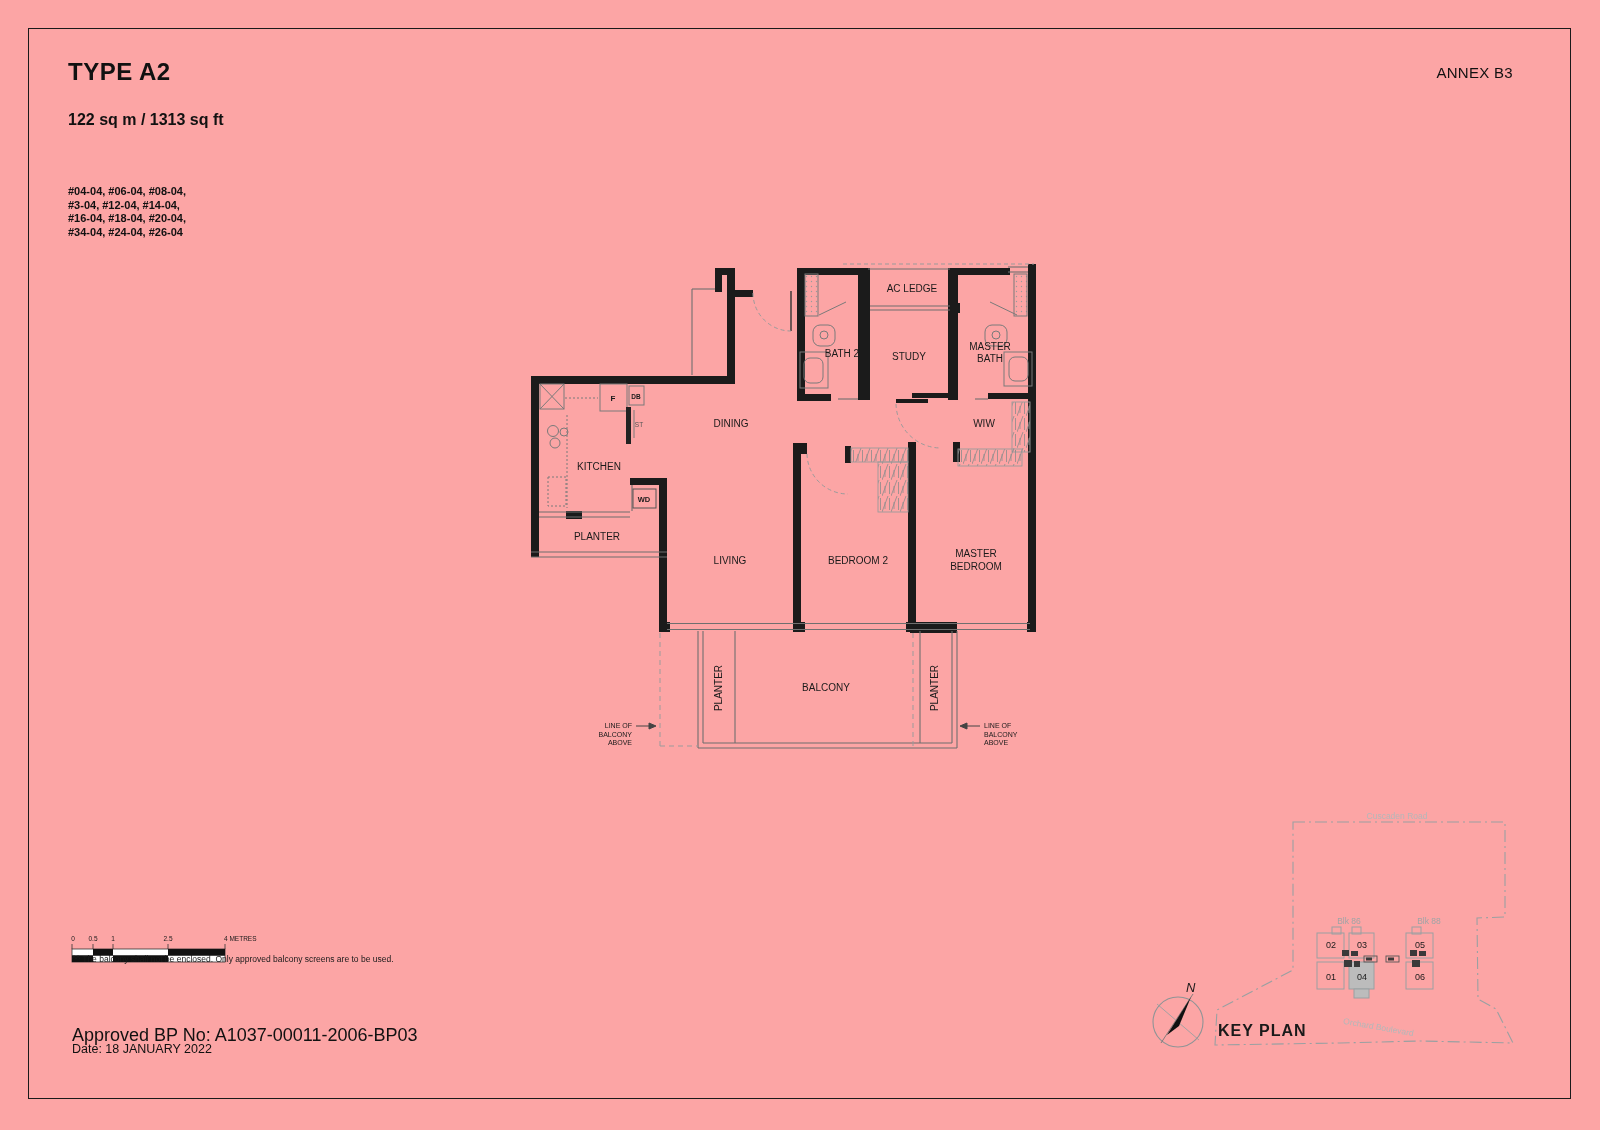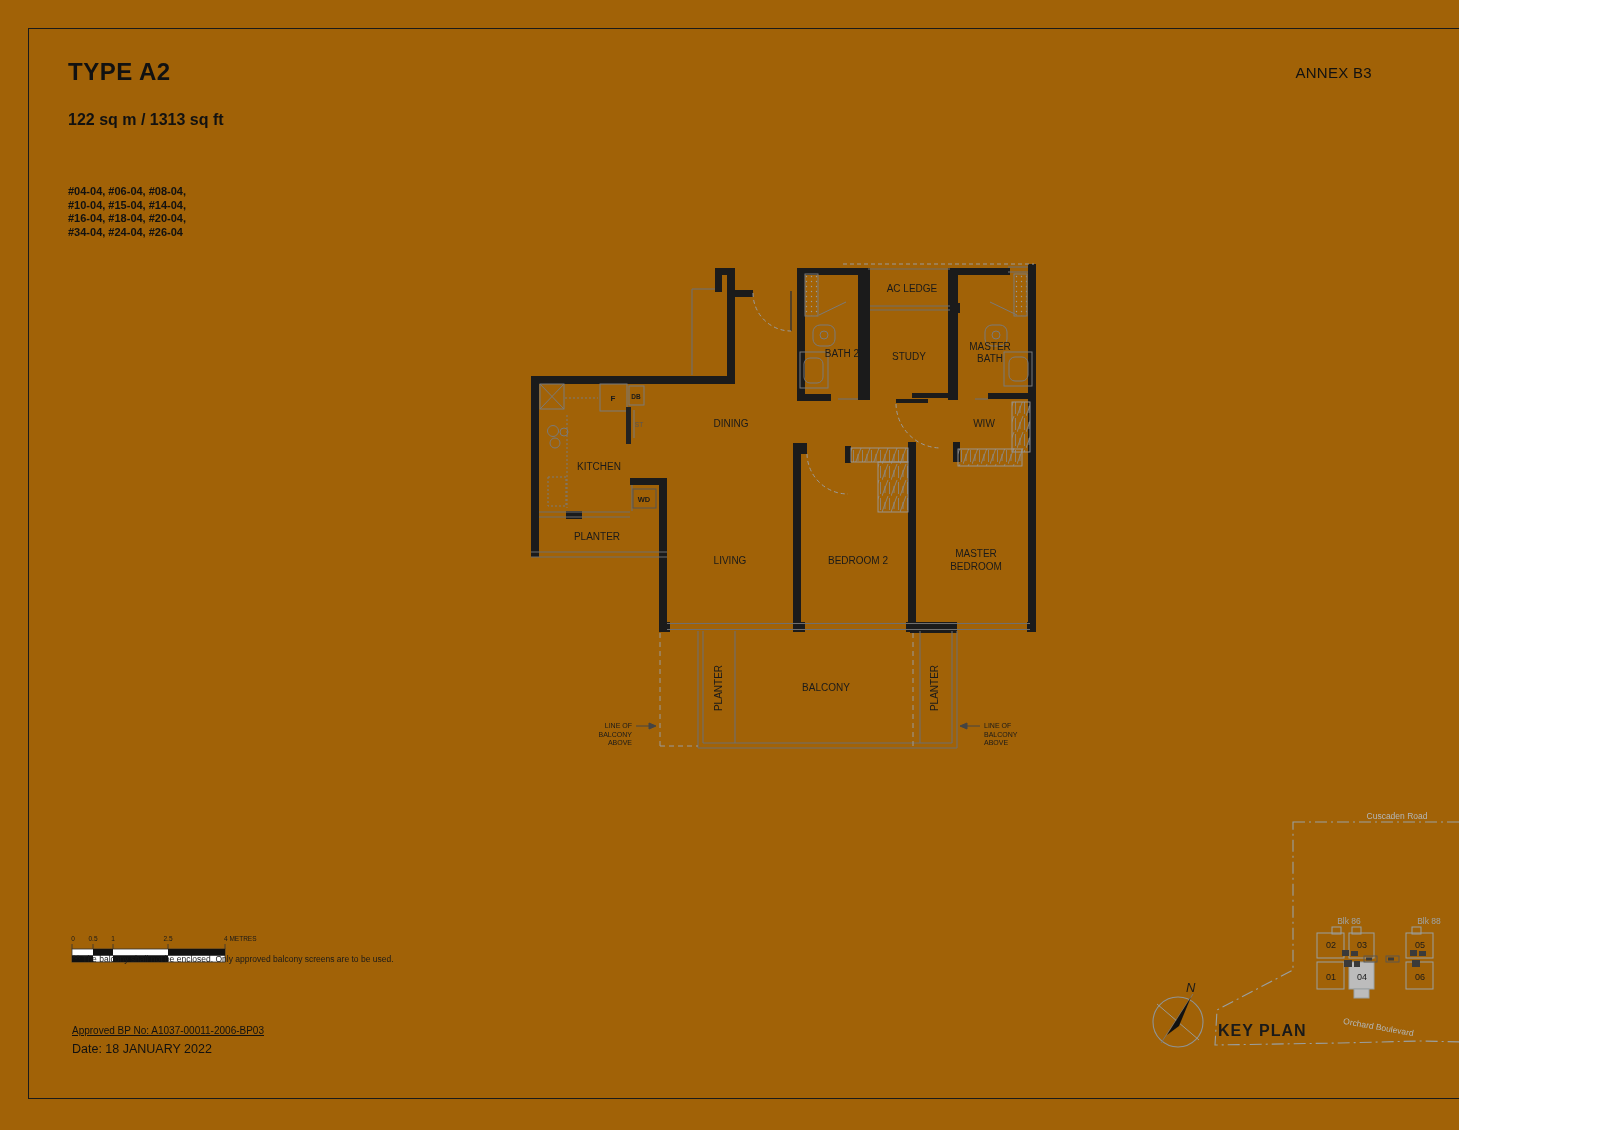--- a/index.html
+++ b/index.html
@@ -1,46 +1,46 @@
 <!DOCTYPE html>
 <html><head>
 <meta charset="utf-8">
 <style>
   html,body{margin:0;padding:0;background:#ffffff;}
-  .page{position:relative;width:1459px;height:1130px;background:#a16207;overflow:hidden;
+  .page{position:relative;width:1600px;height:1130px;background:#fca5a5;overflow:hidden;
         font-family:"Liberation Sans", sans-serif;color:#111;}
   .page-border{position:absolute;left:28px;top:28px;width:1541px;height:1069px;
                border:1.5px solid #1a1a1a;}
   .hdr-title{position:absolute;left:68px;top:58px;font-size:24px;font-weight:bold;letter-spacing:.5px;}
   .hdr-annex{position:absolute;right:87px;top:64px;font-size:15px;letter-spacing:.3px;}
   .hdr-area{position:absolute;left:68px;top:111px;font-size:16px;font-weight:bold;}
   .hdr-units{position:absolute;left:68px;top:149px;font-size:11px;font-weight:bold;line-height:13.5px;margin-top:36px;}
   .ft-note{position:absolute;left:72px;top:954px;font-size:8.5px;color:#1a1a1a;}
-  .ft-bp{position:absolute;left:72px;top:1025px;font-size:10px;text-decoration:underline;}
+  .ft-bp{position:absolute;left:72px;top:1025px;font-size:18px;}
   .ft-date{position:absolute;left:72px;top:1042px;font-size:12.5px;}
   svg{position:absolute;left:0;top:0;font-family:"Liberation Sans", sans-serif;}
   svg text{fill:#1a1a1a;}
   .rlabel{font-size:10px;}
   .tiny{font-size:7px;fill:#222;}
   .kp-txt{fill:#aeb2b4;font-size:9px;}
   .kp-blk{fill:#9fa4a6;font-size:8.5px;}
   .kp-road{fill:#b3b7b9;font-size:8.5px;}
 </style>
 </head>
 <body>
 
 <div class="page">
   <div class="page-border"></div>
 
   <div class="hdr-title">TYPE A2</div>
   <div class="hdr-annex">ANNEX B3</div>
   <div class="hdr-area">122 sq m / 1313 sq ft</div>
   <div class="hdr-units">
     <div>#04-04, #06-04, #08-04,</div>
-    <div>#10-04, #15-04, #14-04,</div>
+    <div>#3-04, #12-04, #14-04,</div>
     <div>#16-04, #18-04, #20-04,</div>
     <div>#34-04, #24-04, #26-04</div>
   </div>
 
   <svg width="1600" height="1130" viewBox="0 0 1600 1130">
     <defs>
       <pattern id="hatch" width="9" height="16" patternUnits="userSpaceOnUse">
         <path d="M0,16 L6,0" stroke="#8b8b8b" stroke-width="0.8" fill="none"></path>
         <line x1="7.5" y1="2" x2="7.5" y2="14" stroke="#8b8b8b" stroke-width="0.8"></line>
         <line x1="3" y1="6" x2="3" y2="13" stroke="#8b8b8b" stroke-width="0.8"></line>

